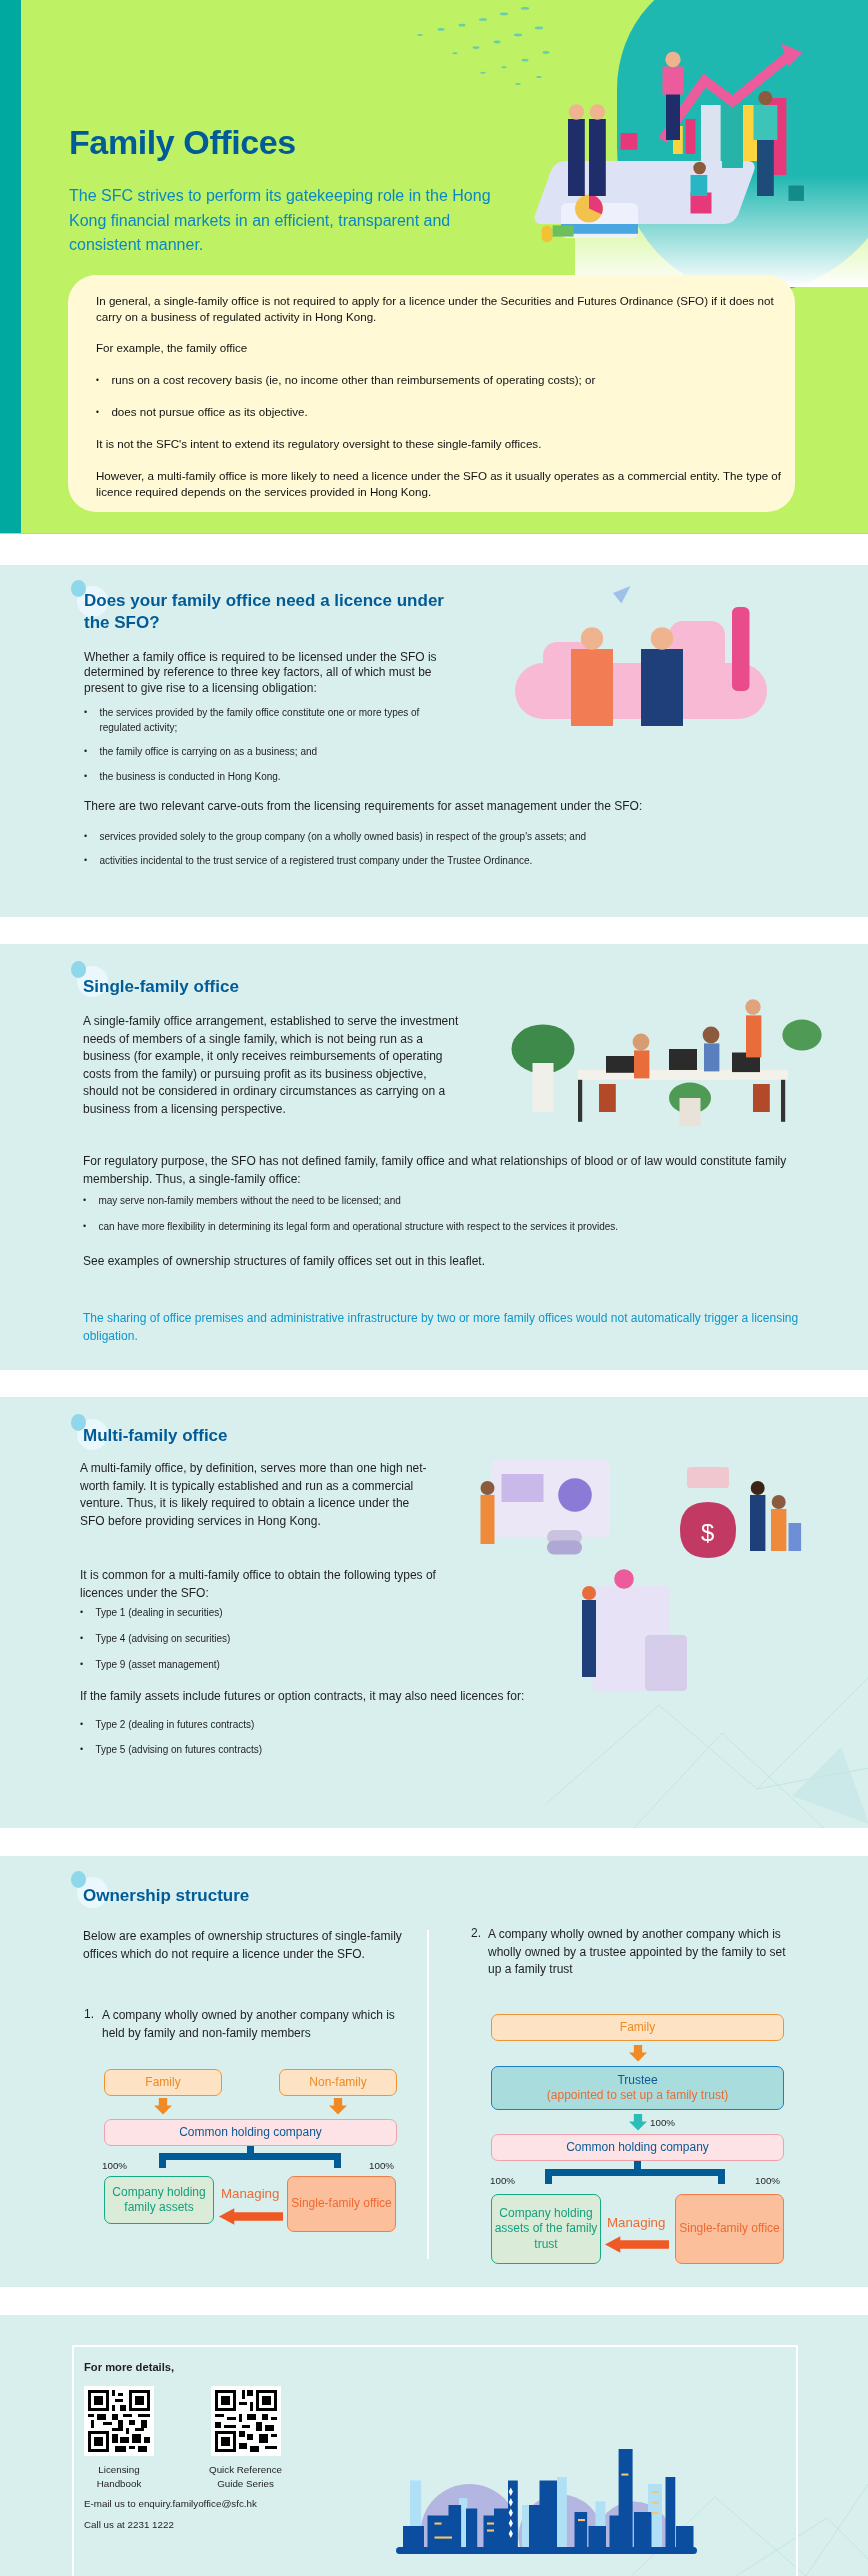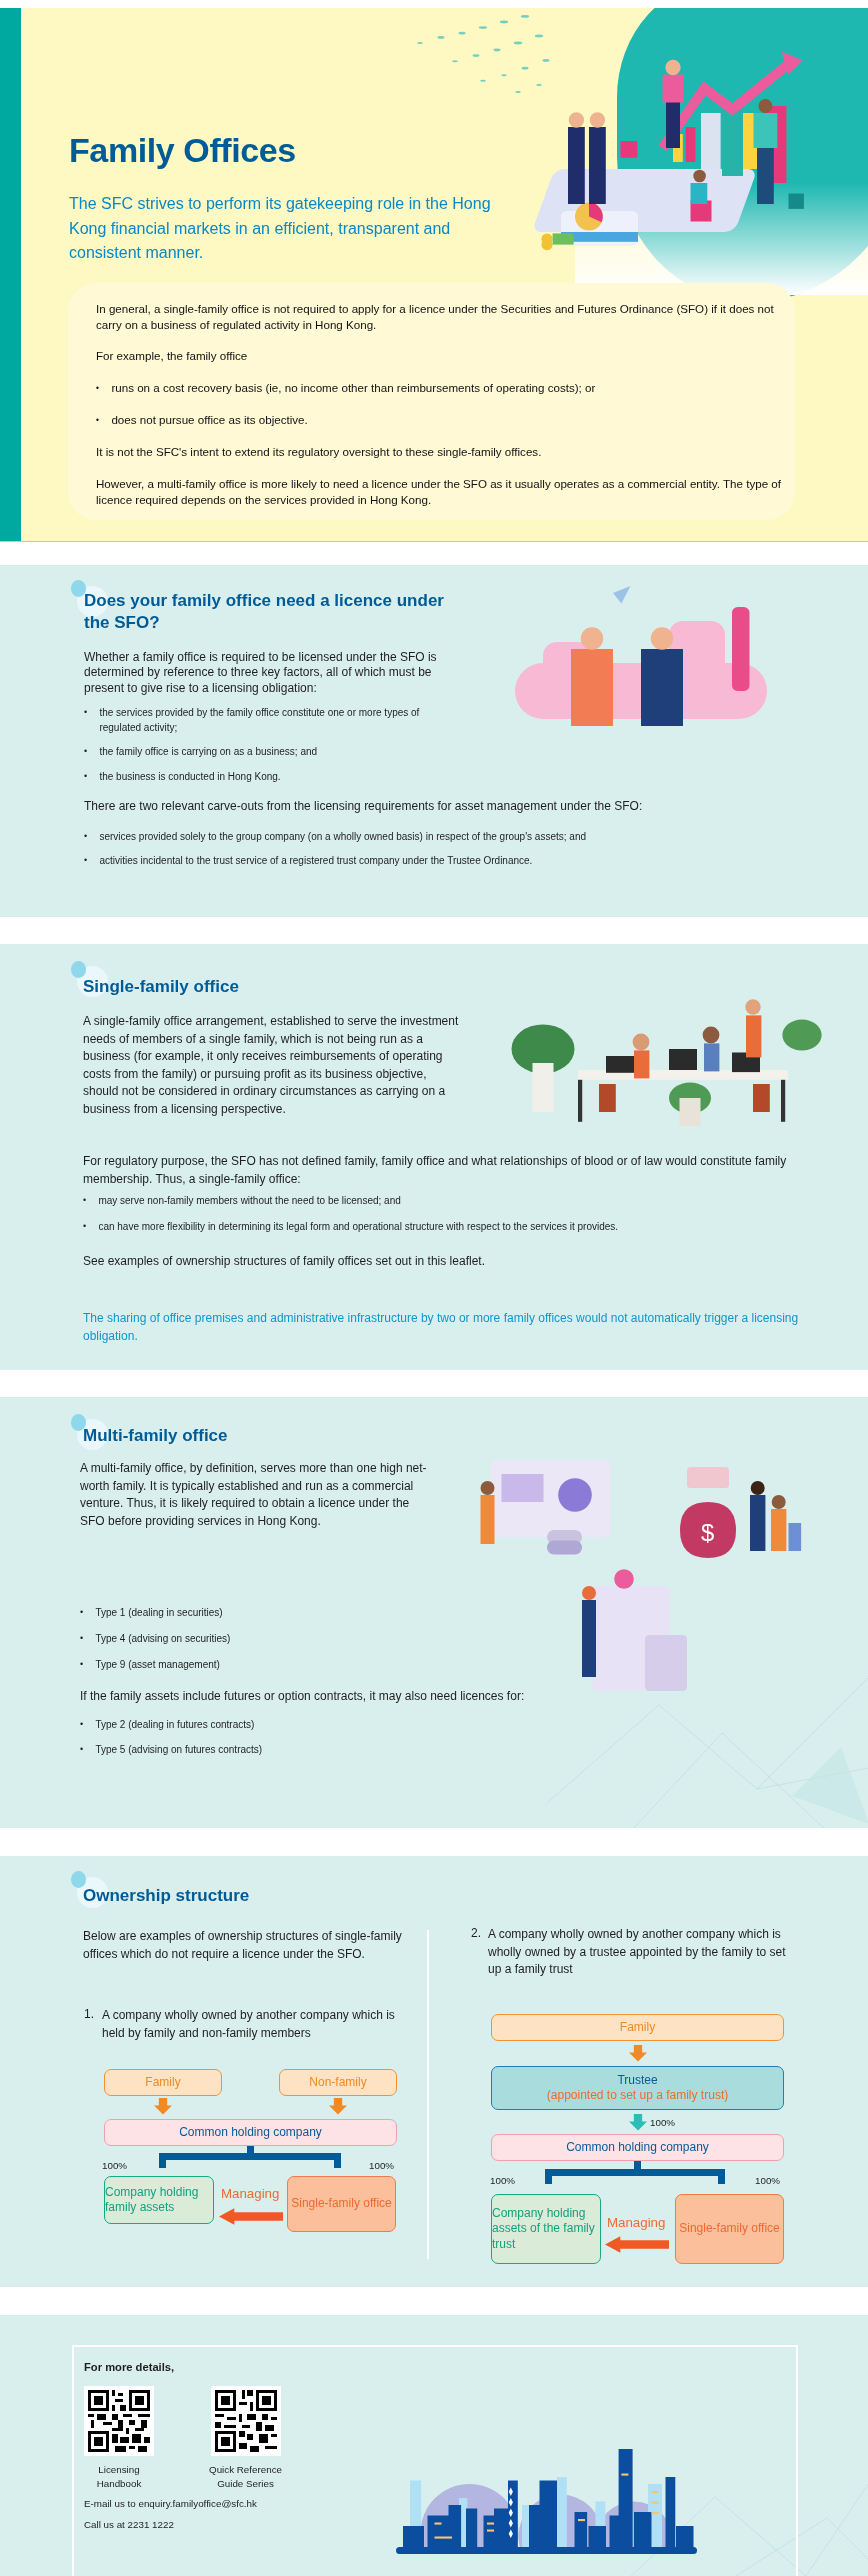--- a/index.html
+++ b/index.html
@@ -1,41 +1,41 @@
 <!DOCTYPE html>
 <html style="font-size:11.2px"><head>
 <meta charset="utf-8">
 <style>
 *{box-sizing:border-box;margin:0;padding:0}
 html,body{width:869px;background:#fff}
 body{font-family:"Liberation Sans",sans-serif;color:#1f1f1f;position:relative;width:869px;height:2576px;overflow:hidden}
 .abs{position:absolute}
 
-#hero{position:absolute;left:0;top:8px;width:869px;height:534px;background:#fef9c3;overflow:hidden;border-bottom:1.4px solid #9fd6d3}
+#hero{position:absolute;left:0;top:0;width:869px;height:534px;background:#bef264;overflow:hidden;border-bottom:1.4px solid #9fd6d3}
 #hero .bar{position:absolute;left:0;top:0;width:21px;height:534px;background:#00a9a0}
 #hero .swoosh{position:absolute;right:-42px;top:-28px;width:294px;height:322px;background:#1fb8b1;border-radius:40% 30% 60% 50%}
 #hero .fade{position:absolute;right:0;top:175px;width:294px;height:112px;background:linear-gradient(180deg,rgba(255,255,255,0),#fff)}
 .title{position:absolute;left:69px;top:123px;font-size:34px;font-weight:bold;color:#005b96;letter-spacing:-0.4px}
 .subtitle{position:absolute;left:69px;top:184px;width:427px;font-size:16px;font-weight:normal;color:#0987c6;line-height:24.5px}
 .intro{position:absolute;left:68px;top:275px;width:727px;height:237px;background:#fff9d6;border-radius:28px;padding:0 28px 0 28px;font-size:11.6px;line-height:16px;color:#111}
 .intro p{margin-top:0}
 .intro .blk{position:absolute;left:28px;width:694px}
 .intro .bl{padding-left:15.4px;position:absolute;left:28px}
 .intro .bl::before{content:"•";position:absolute;left:0;font-size:8.4px}
 
 .sec{position:absolute;left:0;width:869px;background:#d9efed;overflow:hidden}
 .dot{position:absolute;width:31px;height:31px;border-radius:50%;background:#eaf7fd}
 .dot::before{content:"";position:absolute;left:-6.3px;top:-5.6px;width:15.4px;height:17px;border-radius:50%;background:#8fd7ea}
 .h2{position:absolute;font-size:17px;font-weight:bold;color:#005b96;line-height:22.4px}
 .p{position:absolute;font-size:12px;line-height:15.4px;color:#1f1f1f}
 .bul{position:absolute;font-size:10px;line-height:15.4px;color:#1f1f1f;padding-left:15.4px}
 .bul::before{content:"•";position:absolute;left:0;top:0;font-size:9px}
 .hl{color:#0e97cc}
 
-.box{position:absolute;border-radius:7px;display:flex;align-items:center;justify-content:center;text-align:left;font-size:12px;line-height:15.4px}
+.box{position:absolute;border-radius:7px;display:flex;align-items:center;justify-content:center;text-align:center;font-size:12px;line-height:15.4px}
 .orange{background:#fde3c4;border:1.1px solid #f29333;color:#f08a24}
 .pink{background:#fde3e5;border:1.1px solid #f0a1ac;color:#0b5a96}
 .green{background:#daebd8;border:1.1px solid #18a986;color:#15a07f}
 .salmon{background:#fbbf9c;border:1.1px solid #f07d47;color:#ee6a32}
 .teal{background:#a9dcdd;border:1.1px solid #1f7fbd;color:#0b5a96;flex-direction:column}
 .pct{position:absolute;font-size:9.8px;color:#1f1f1f}
 .bluebar{position:absolute;background:#005b96}
 .mg{position:absolute;font-size:13.3px;color:#ee6a32}
 .qr{position:absolute;width:70px;height:70px;background:#fff;padding:4.2px}
 .qr svg{width:62px;height:62px}
@@ -174,20 +174,21 @@
     <g stroke="#b8dfe0" stroke-width="1" fill="none">
         <path d="M0 200 L160 60 L300 180 L460 20"></path>
         <path d="M120 240 L250 100 L400 240"></path>
         <path d="M300 180 L460 150"></path>
       </g>
     <polygon points="350,190 420,120 460,230" fill="#c3e4e6" opacity="0.6"></polygon>
   </svg>
   <div class="dot" style="left:77px;top:22.4px"></div>
   <h2 class="h2" style="left:83px;top:28px">Multi-family office</h2>
   <p class="p" style="left:80px;top:63px;width:350px;line-height:17.5px">A multi-family office, by definition, serves more than one high net-worth family. It is typically established and run as a commercial venture. Thus, it is likely required to obtain a licence under the SFO before providing services in Hong Kong.</p>
+  <p class="p" style="left:80px;top:170px;width:364px;line-height:17.5px">It is common for a multi-family office to obtain the following types of licences under the SFO:</p>
   <p class="bul" style="left:80px;top:208px;width:350px">Type 1 (dealing in securities)</p>
   <p class="bul" style="left:80px;top:234px;width:350px">Type 4 (advising on securities)</p>
   <p class="bul" style="left:80px;top:260px;width:350px">Type 9 (asset management)</p>
   <p class="p" style="left:80px;top:292px;width:743px">If the family assets include futures or option contracts, it may also need licences for:</p>
   <p class="bul" style="left:80px;top:320px;width:350px">Type 2 (dealing in futures contracts)</p>
   <p class="bul" style="left:80px;top:345px;width:350px">Type 5 (advising on futures contracts)</p>
   <svg class="abs" style="left:470px;top:56px" width="364" height="245" viewBox="0 0 520 350">
     <rect x="30" y="10" width="170" height="110" rx="8" fill="#ece7f6"></rect>
       <rect x="45" y="30" width="60" height="40" fill="#c9b8ea"></rect>
       <circle cx="150" cy="60" r="24" fill="#8b7ad6"></circle>

